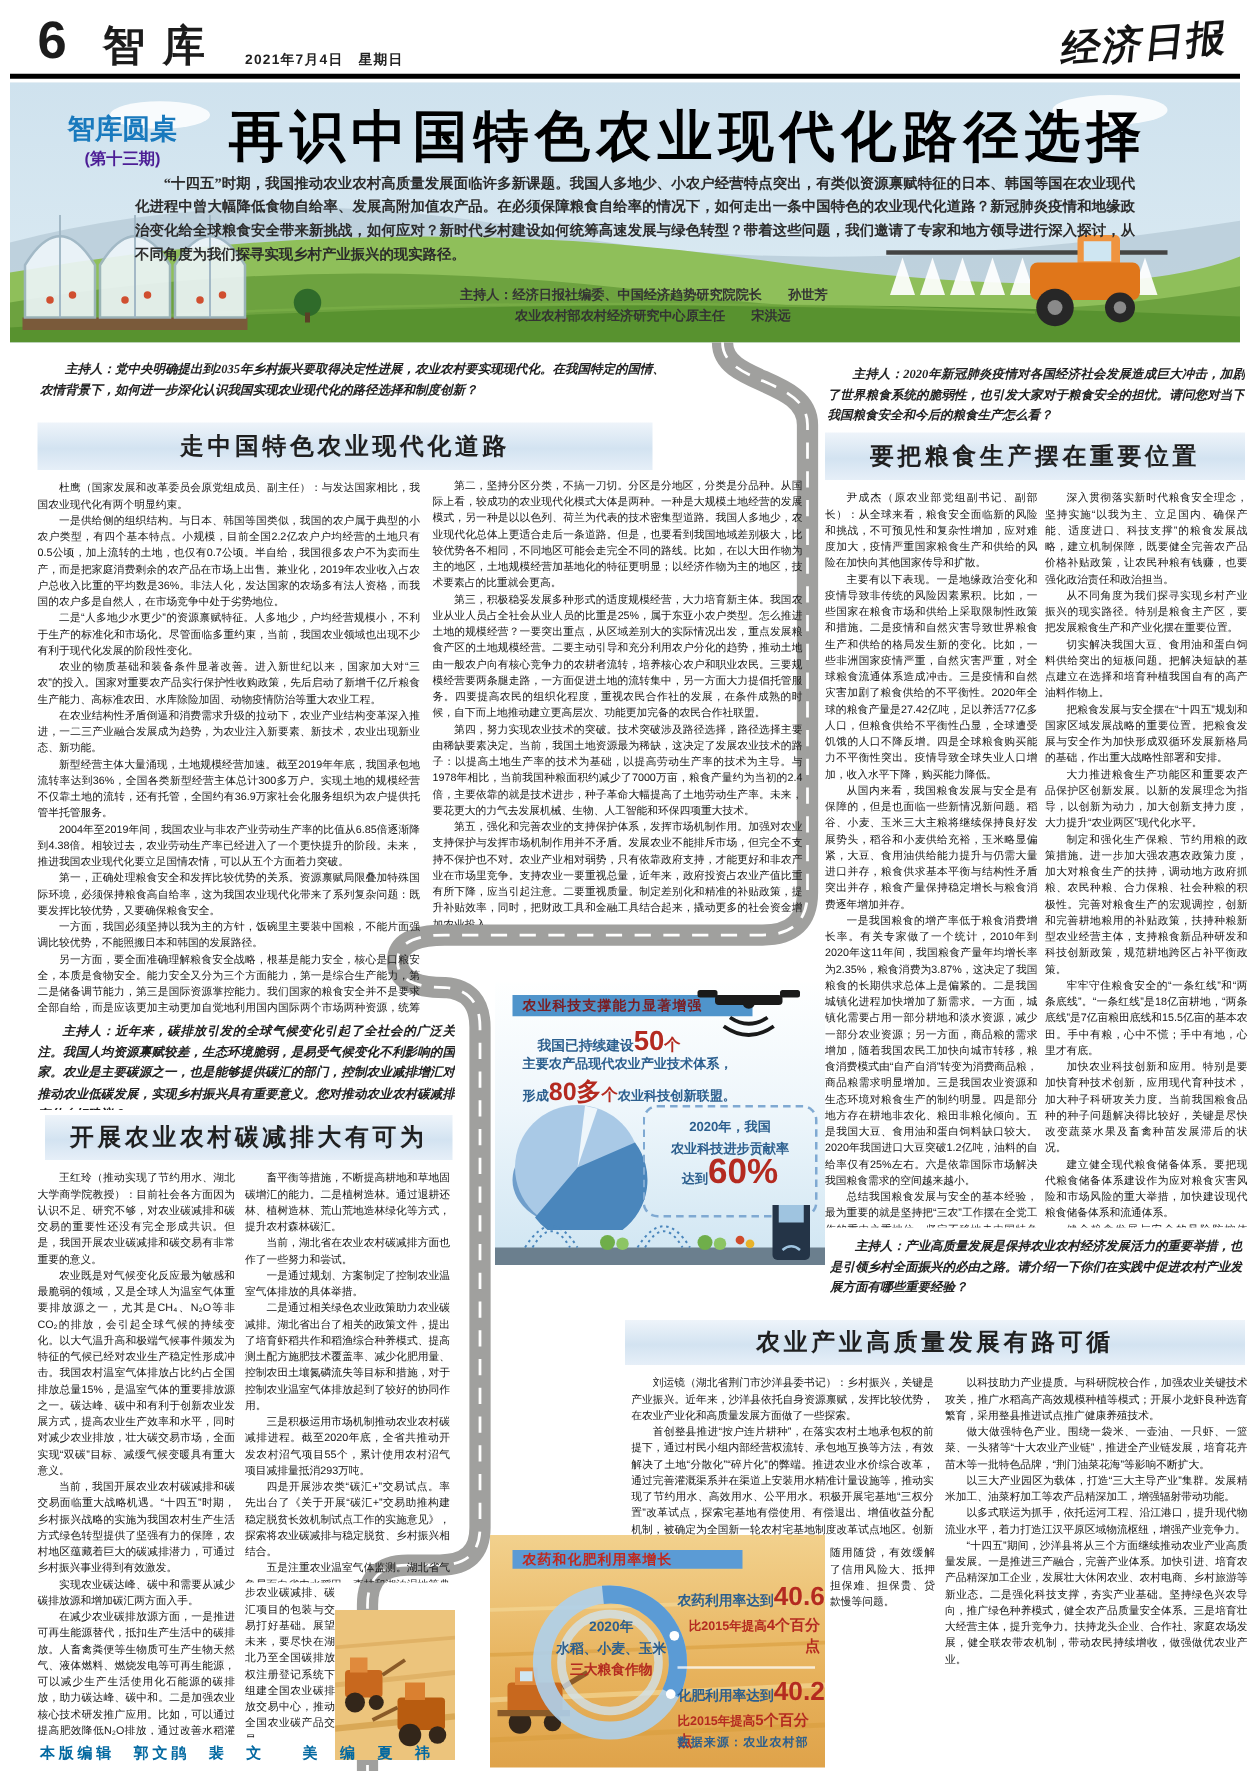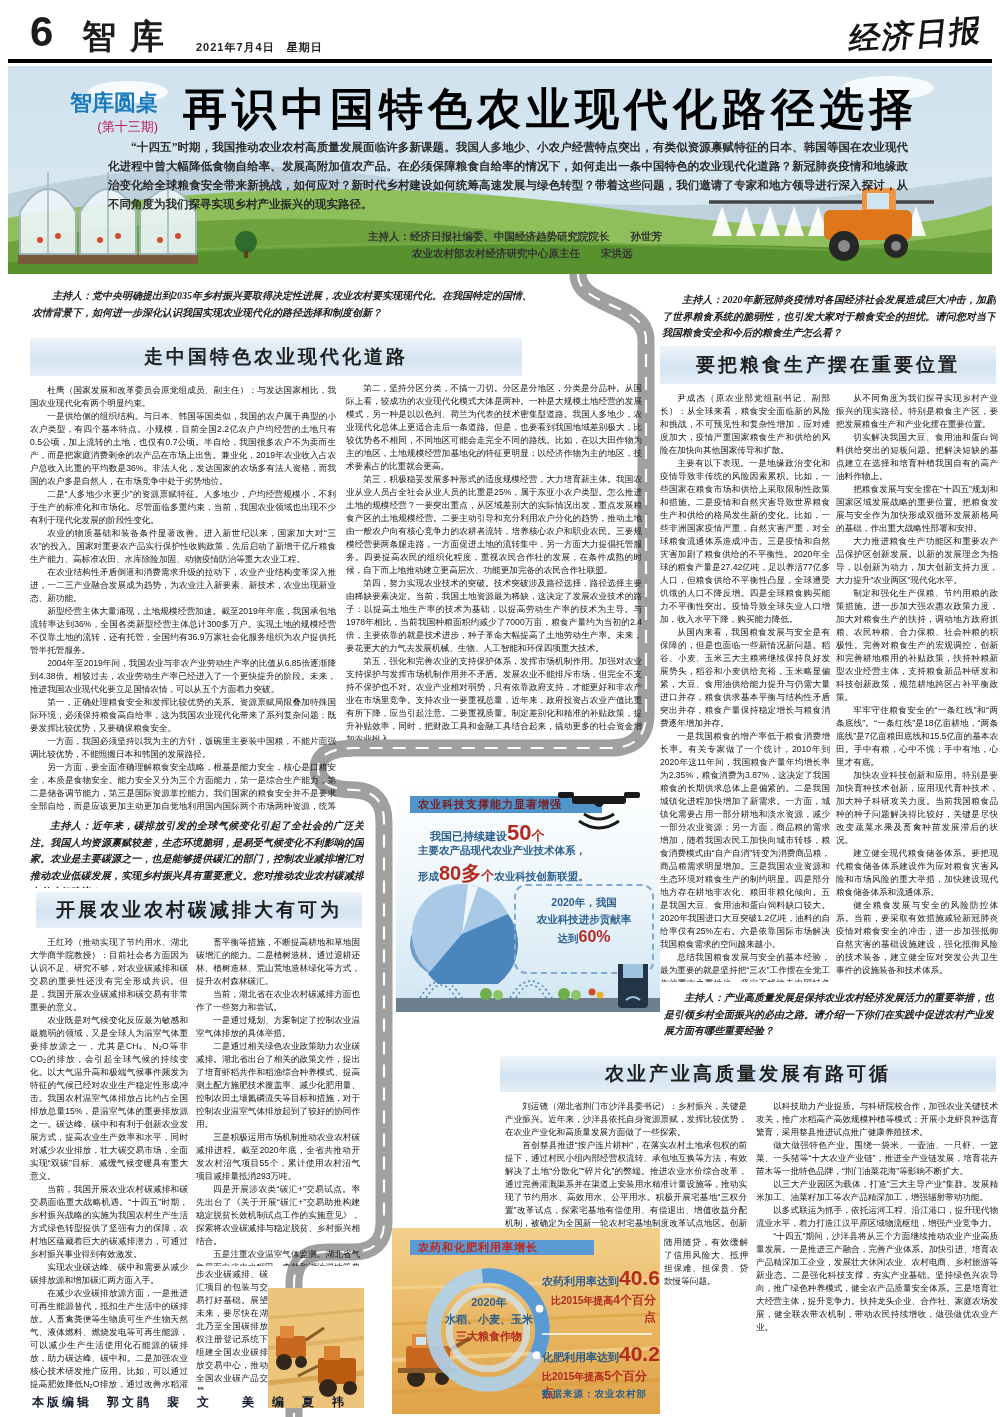--- a/index.html
+++ b/index.html
@@ -9,21 +9,21 @@
   
   .pageno{font-size:42px;font-weight:900;}
   .secname{font-size:34px;font-weight:900;letter-spacing:14px;}
   .dateline{font-size:11px;font-weight:700;color:#222;letter-spacing:1px;}
   .masthead{font-family:"Liberation Serif",serif;font-size:31px;font-weight:900;color:#141414;
             transform:skewX(-10deg) rotate(-4deg);letter-spacing:2px;}
   .ruleblack{background:#000;}
   
   #banner{left:8px;top:66px;width:984px;height:208px;background:#cfe1ec;overflow:hidden;}
   .badge1{font-size:22px;font-weight:900;color:#1879bd;}
-  .badge2{font-size:13px;font-weight:400;color:#be185d;}
+  .badge2{font-size:13px;font-weight:700;color:#4c1d95;}
   .headline{font-size:44px;font-weight:900;letter-spacing:5px;color:#000;white-space:nowrap;}
   .intro{font-family:"Liberation Serif",serif;font-size:11.5px;line-height:19px;font-weight:700;color:#2b2b2b;text-align:justify;}
   .hosts{font-family:"Liberation Serif",serif;font-size:10.5px;line-height:17px;font-weight:700;color:#333;}
   
   .question{font-family:"Liberation Serif",serif;font-style:italic;font-weight:700;
             font-size:10px;line-height:16.5px;color:#222;text-align:justify;overflow:hidden;}
   .question .para{margin:0;text-indent:2em;}
   
   .band{background:linear-gradient(180deg,#eef4fa 0%,#d3e3f1 55%,#e6eff8 100%);
         display:flex;align-items:center;justify-content:center;
@@ -40,21 +40,21 @@
   .bignum{font-weight:900;}
   .bubble{border:2px dashed #7fa9d2;border-radius:12px;color:#2c5f8e;font-weight:700;
           font-size:10.5px;line-height:17px;text-align:center;}
   .card-fert{background:linear-gradient(180deg,#f2d18d 0%,#e7b25c 60%,#dfa34a 100%);overflow:hidden;}
   .fert-label{font-size:11px;font-weight:700;color:#2c5f8e;}
   .fert-delta{font-size:10px;font-weight:900;color:#b42a20;}
   .fert-center{font-size:11px;line-height:17px;font-weight:700;color:#2c5f8e;text-align:center;}
   .fert-src{font-size:9.5px;font-weight:900;color:#2c5f8e;letter-spacing:1px;}
   .sep{height:2px;background:rgba(255,255,255,.75);}
   
-  .credits{font-family:"Liberation Serif",serif;font-size:12px;font-weight:900;letter-spacing:3px;color:#0f172a;}
+  .credits{font-family:"Liberation Serif",serif;font-size:12px;font-weight:900;letter-spacing:3px;color:#0369a1;}
   svg{display:block;}
 </style>
 </head>
 <body>
 
 <div id="page">
 
   <div class="abs pageno" style="left:30px;top:8px;">6</div>
   <div class="abs secname" style="left:82px;top:14px;">智库</div>
   <div class="abs dateline" style="left:196px;top:40px;"><span>2021年7月4日</span>　<span>星期日</span></div>
@@ -102,21 +102,21 @@
         <polygon points="112,22 102,52 122,52" fill="#ffffff" opacity=".92"></polygon>
         <rect x="58" y="4" width="34" height="30" rx="4" fill="#ef9440"></rect>
         <rect x="63" y="9" width="22" height="16" fill="#cfe6f2"></rect>
         <rect x="20" y="26" width="88" height="30" rx="6" fill="#e0761a"></rect>
         <circle cx="40" cy="62" r="15" fill="#272727"></circle>
           <circle cx="40" cy="62" r="6" fill="#8a8a8a"></circle>
         <circle cx="92" cy="62" r="12" fill="#272727"></circle>
           <circle cx="92" cy="62" r="5" fill="#8a8a8a"></circle>
       </g>
     </svg>
-    <div class="abs" style="left:30px;top:22px;width:120px;text-align:right;">
+    <div class="abs" style="left:30px;top:22px;width:120px;text-align:center;">
       <div class="badge1">智库圆桌</div>
       <div class="badge2">(第十三期)</div>
     </div>
     <div class="abs headline" style="left:175px;top:14px;">再识中国特色农业现代化路径选择</div>
     <div class="abs intro" style="left:100px;top:72px;width:800px;height:86px;text-indent:2em;">“十四五”时期，我国推动农业农村高质量发展面临许多新课题。我国人多地少、小农户经营特点突出，有类似资源禀赋特征的日本、韩国等国在农业现代化进程中曾大幅降低食物自给率、发展高附加值农产品。在必须保障粮食自给率的情况下，如何走出一条中国特色的农业现代化道路？新冠肺炎疫情和地缘政治变化给全球粮食安全带来新挑战，如何应对？新时代乡村建设如何统筹高速发展与绿色转型？带着这些问题，我们邀请了专家和地方领导进行深入探讨，从不同角度为我们探寻实现乡村产业振兴的现实路径。</div>
     <div class="abs hosts" style="left:360px;top:162px;width:330px;text-align:left;">
       <div>主持人：经济日报社编委、中国经济趋势研究院院长　　孙世芳</div>
       <div style="padding-left:4.2em;">农业农村部农村经济研究中心原主任　　宋洪远</div>
     </div>
   </div>
@@ -154,20 +154,21 @@
     </div>
   <div class="abs band" style="left:660px;top:346px;width:336px;height:38px;">要把粮食生产摆在重要位置</div>
   <div class="abs col" style="left:660px;top:392px;width:170px;height:590px;">
       <p class="para">尹成杰（原农业部党组副书记、副部长）：从全球来看，粮食安全面临新的风险和挑战，不可预见性和复杂性增加，应对难度加大，疫情严重国家粮食生产和供给的风险在加快向其他国家传导和扩散。</p>
       <p class="para">主要有以下表现。一是地缘政治变化和疫情导致非传统的风险因素累积。比如，一些国家在粮食市场和供给上采取限制性政策和措施。二是疫情和自然灾害导致世界粮食生产和供给的格局发生新的变化。比如，一些非洲国家疫情严重，自然灾害严重，对全球粮食流通体系造成冲击。三是疫情和自然灾害加剧了粮食供给的不平衡性。2020年全球的粮食产量是27.42亿吨，足以养活77亿多人口，但粮食供给不平衡性凸显，全球遭受饥饿的人口不降反增。四是全球粮食购买能力不平衡性突出。疫情导致全球失业人口增加，收入水平下降，购买能力降低。</p>
       <p class="para">从国内来看，我国粮食发展与安全是有保障的，但是也面临一些新情况新问题。稻谷、小麦、玉米三大主粮将继续保持良好发展势头，稻谷和小麦供给充裕，玉米略显偏紧，大豆、食用油供给能力提升与仍需大量进口并存，粮食供求基本平衡与结构性矛盾突出并存，粮食产量保持稳定增长与粮食消费逐年增加并存。</p>
       <p class="para">一是我国粮食的增产率低于粮食消费增长率。有关专家做了一个统计，2010年到2020年这11年间，我国粮食产量年均增长率为2.35%，粮食消费为3.87%，这决定了我国粮食的长期供求总体上是偏紧的。二是我国城镇化进程加快增加了新需求。一方面，城镇化需要占用一部分耕地和淡水资源，减少一部分农业资源；另一方面，商品粮的需求增加，随着我国农民工加快向城市转移，粮食消费模式由“自产自消”转变为消费商品粮，商品粮需求明显增加。三是我国农业资源和生态环境对粮食生产的制约明显。四是部分地方存在耕地非农化、粮田非粮化倾向。五是我国大豆、食用油和蛋白饲料缺口较大。2020年我国进口大豆突破1.2亿吨，油料的自给率仅有25%左右。六是依靠国际市场解决我国粮食需求的空间越来越小。</p>
       <p class="para">总结我国粮食发展与安全的基本经验，最为重要的就是坚持把“三农”工作摆在全党工作的重中之重地位，坚定不移地走中国特色粮食发展与安全之路。</p>
     </div>
   <div class="abs col" style="left:836px;top:392px;width:162px;height:590px;">
+      <p class="para">深入贯彻落实新时代粮食安全理念，坚持实施“以我为主、立足国内、确保产能、适度进口、科技支撑”的粮食发展战略，建立机制保障，既要健全完善农产品价格补贴政策，让农民种粮有钱赚，也要强化政治责任和政治担当。</p>
       <p class="para">从不同角度为我们探寻实现乡村产业振兴的现实路径。特别是粮食主产区，要把发展粮食生产和产业化摆在重要位置。</p>
       <p class="para">切实解决我国大豆、食用油和蛋白饲料供给突出的短板问题。把解决短缺的基点建立在选择和培育种植我国自有的高产油料作物上。</p>
       <p class="para">把粮食发展与安全摆在“十四五”规划和国家区域发展战略的重要位置。把粮食发展与安全作为加快形成双循环发展新格局的基础，作出重大战略性部署和安排。</p>
       <p class="para">大力推进粮食生产功能区和重要农产品保护区创新发展。以新的发展理念为指导，以创新为动力，加大创新支持力度，大力提升“农业两区”现代化水平。</p>
       <p class="para">制定和强化生产保粮、节约用粮的政策措施。进一步加大强农惠农政策力度，加大对粮食生产的扶持，调动地方政府抓粮、农民种粮、合力保粮、社会种粮的积极性。完善对粮食生产的宏观调控，创新和完善耕地粮用的补贴政策，扶持种粮新型农业经营主体，支持粮食新品种研发和科技创新政策，规范耕地跨区占补平衡政策。</p>
       <p class="para">牢牢守住粮食安全的“一条红线”和“两条底线”。“一条红线”是18亿亩耕地，“两条底线”是7亿亩粮田底线和15.5亿亩的基本农田。手中有粮，心中不慌；手中有地，心里才有底。</p>
       <p class="para">加快农业科技创新和应用。特别是要加快育种技术创新，应用现代育种技术，加大种子科研攻关力度。当前我国粮食品种的种子问题解决得比较好，关键是尽快改变蔬菜水果及畜禽种苗发展滞后的状况。</p>
       <p class="para">建立健全现代粮食储备体系。要把现代粮食储备体系建设作为应对粮食灾害风险和市场风险的重大举措，加快建设现代粮食储备体系和流通体系。</p>
       <p class="para">健全粮食发展与安全的风险防控体系。当前，要采取有效措施减轻新冠肺炎疫情对粮食安全的冲击，进一步加强抵御自然灾害的基础设施建设，强化抵御风险的技术装备，建立健全应对突发公共卫生事件的设施装备和技术体系。</p>
     </div>
@@ -235,21 +236,21 @@
     </div>
     <svg class="abs" style="left:8px;top:96px;" width="120" height="102" viewBox="0 0 120 102">
       <ellipse cx="58" cy="62" rx="52" ry="38" fill="#6f9ecb"></ellipse>
       <circle cx="58" cy="52" r="50" fill="#a9c9e6"></circle>
       <path d="M58,52 L104,32 A50,50 0 0 1 24,92 Z" fill="#4a86bc"></path>
       <path d="M58,52 L64,2.5 L74,5 Z" fill="#eef6fb"></path>
     </svg>
     <div class="abs bubble" style="left:118px;top:98px;width:136px;height:78px;padding-top:8px;">
       <div>2020年，我国</div>
       <div>农业科技进步贡献率</div>
-      <div><span>达到</span><span class="bignum ig-red" style="font-size:16px;">60%</span></div>
+      <div><span>达到</span><span class="bignum ig-red" style="font-size:28px;">60%</span></div>
     </div>
     <svg class="abs" style="left:0px;top:178px;" width="264px" height="48" viewBox="0 0 264 48">
       <rect y="34" width="264" height="14" fill="#6b7f8e"></rect>
       <path d="M30,34 Q45,8 60,34 M24,34 Q45,0 66,34" stroke="#4a86bc" stroke-width="1.6" fill="none" stroke-dasharray="2 3"></path>
       <path d="M120,34 Q135,8 150,34 M114,34 Q135,0 156,34" stroke="#4a86bc" stroke-width="1.6" fill="none" stroke-dasharray="2 3"></path>
       <circle cx="90" cy="30" r="6" fill="#6fae4a"></circle>
         <circle cx="102" cy="31" r="5" fill="#8cc564"></circle>
       <circle cx="168" cy="30" r="6" fill="#6fae4a"></circle>
         <circle cx="180" cy="31" r="5" fill="#8cc564"></circle>
       <circle cx="196" cy="28" r="3.5" fill="#cf4a2a"></circle>

